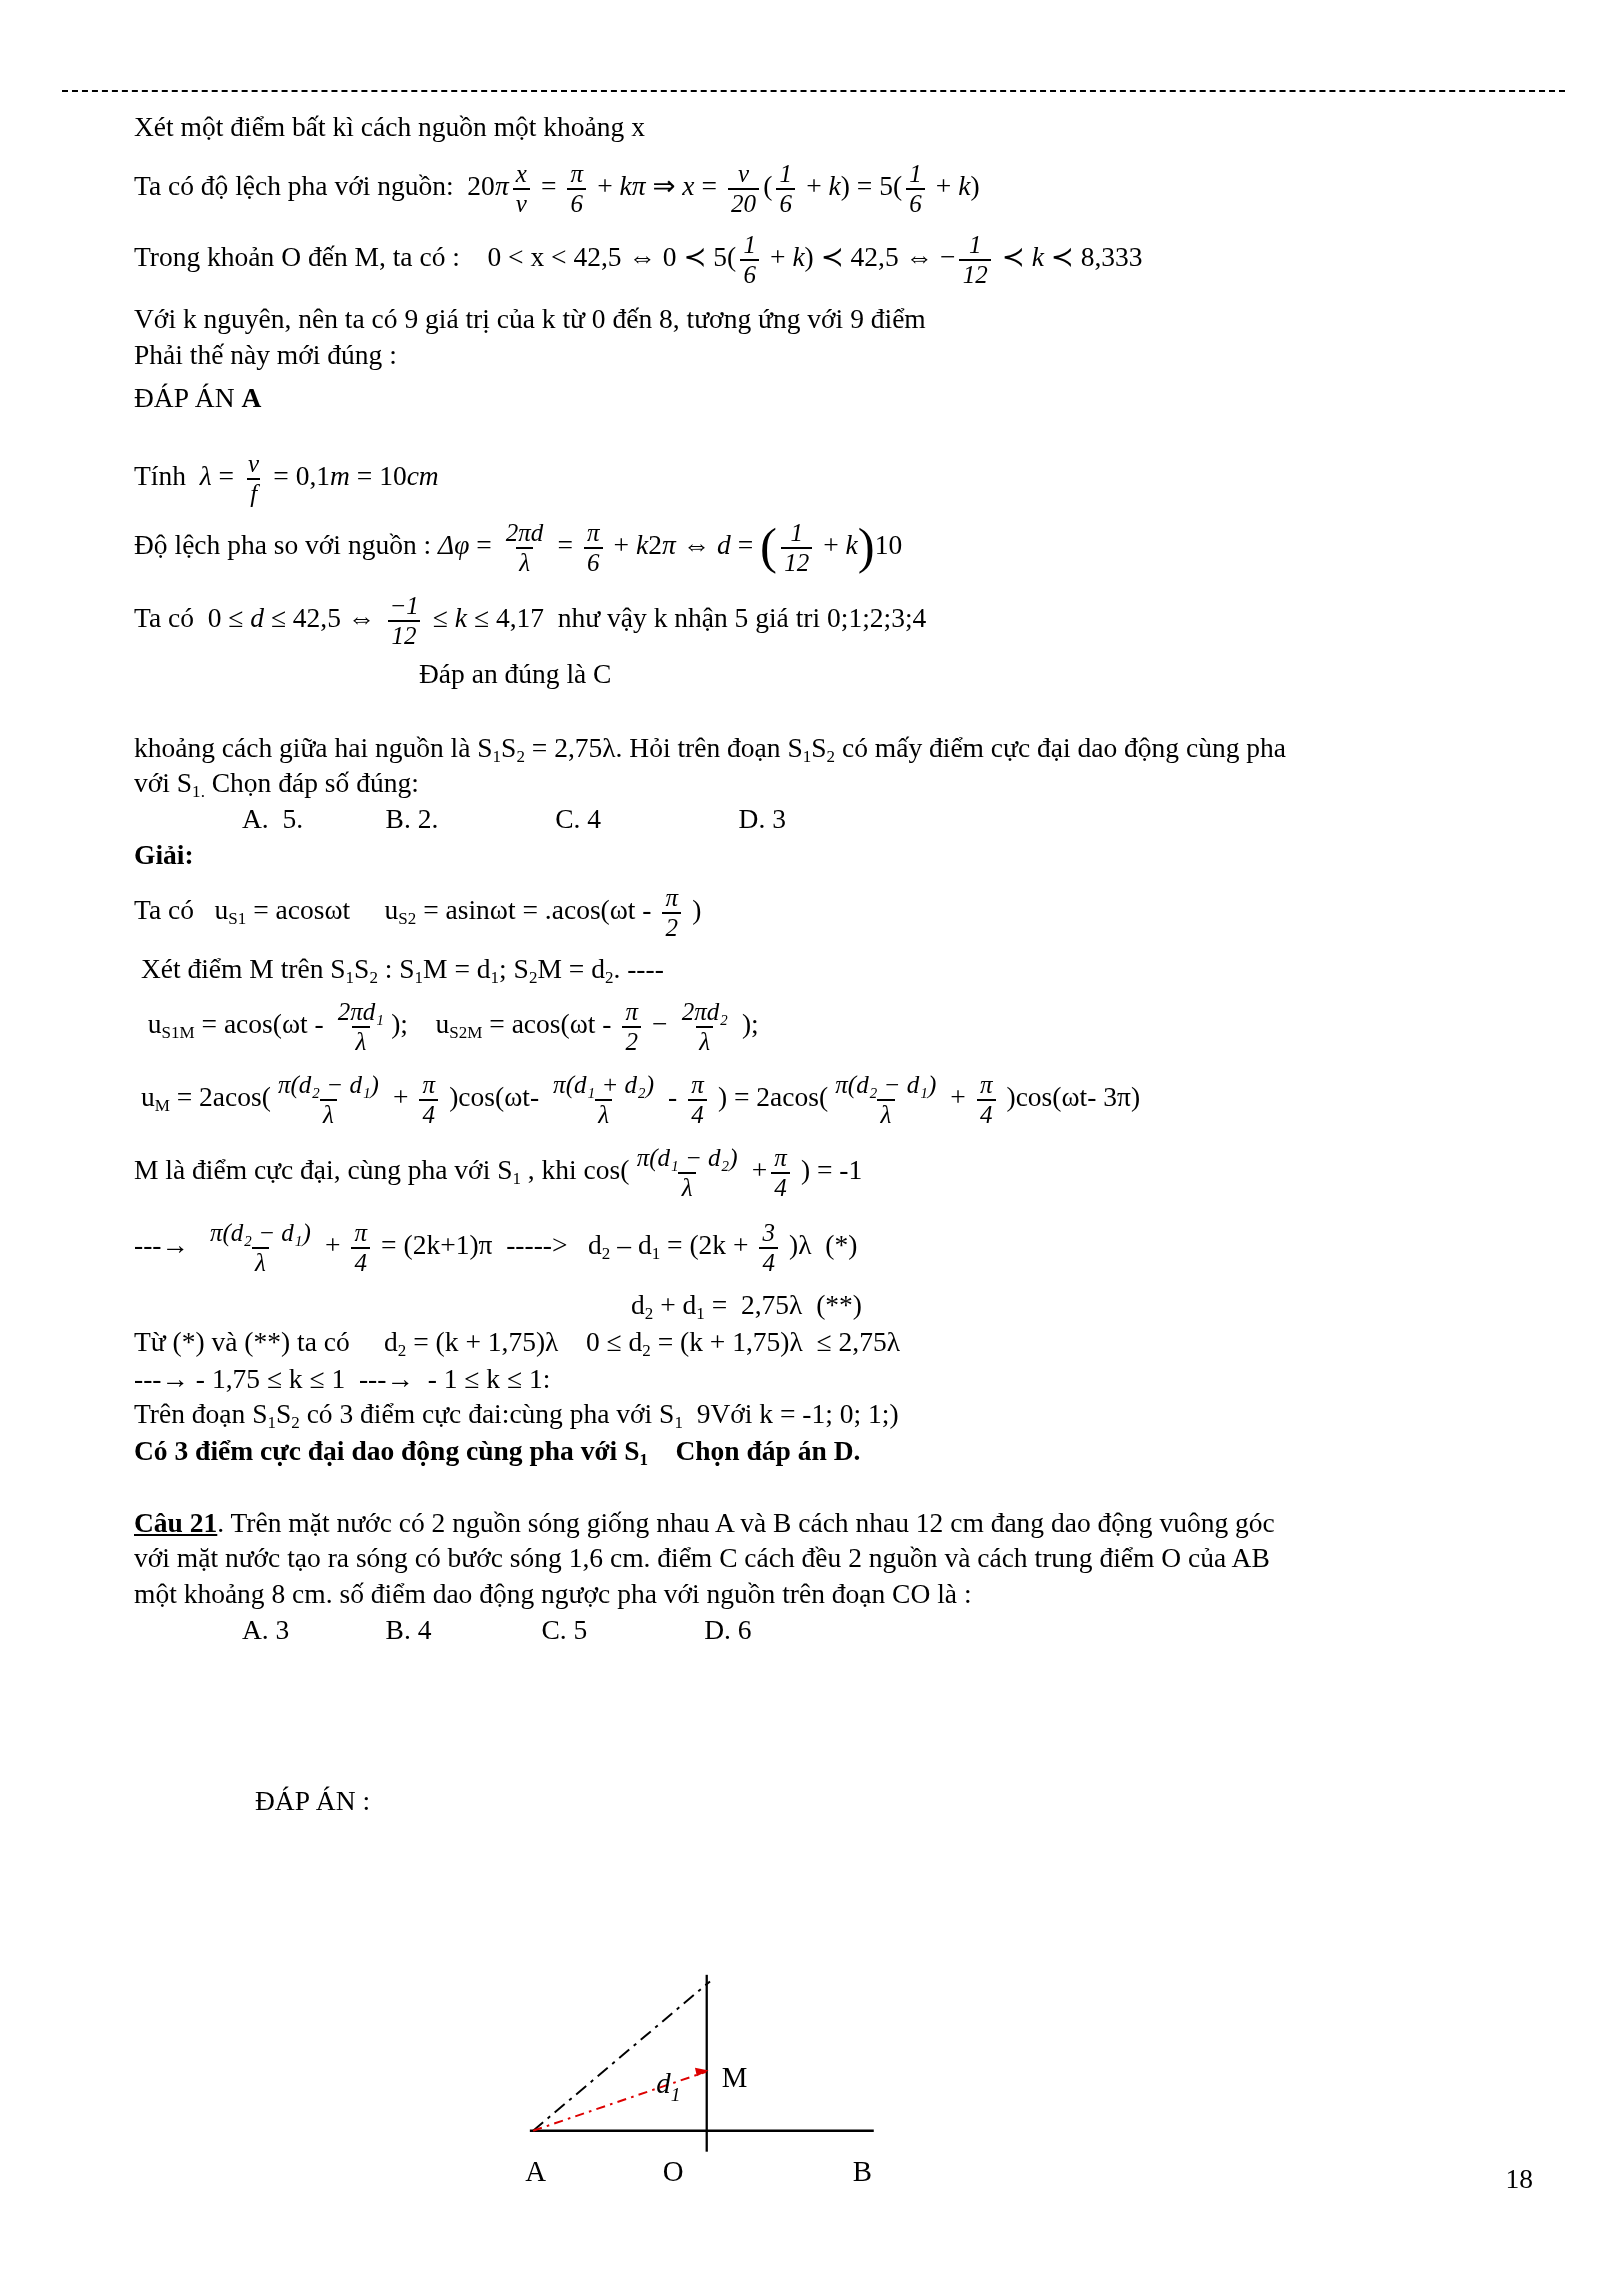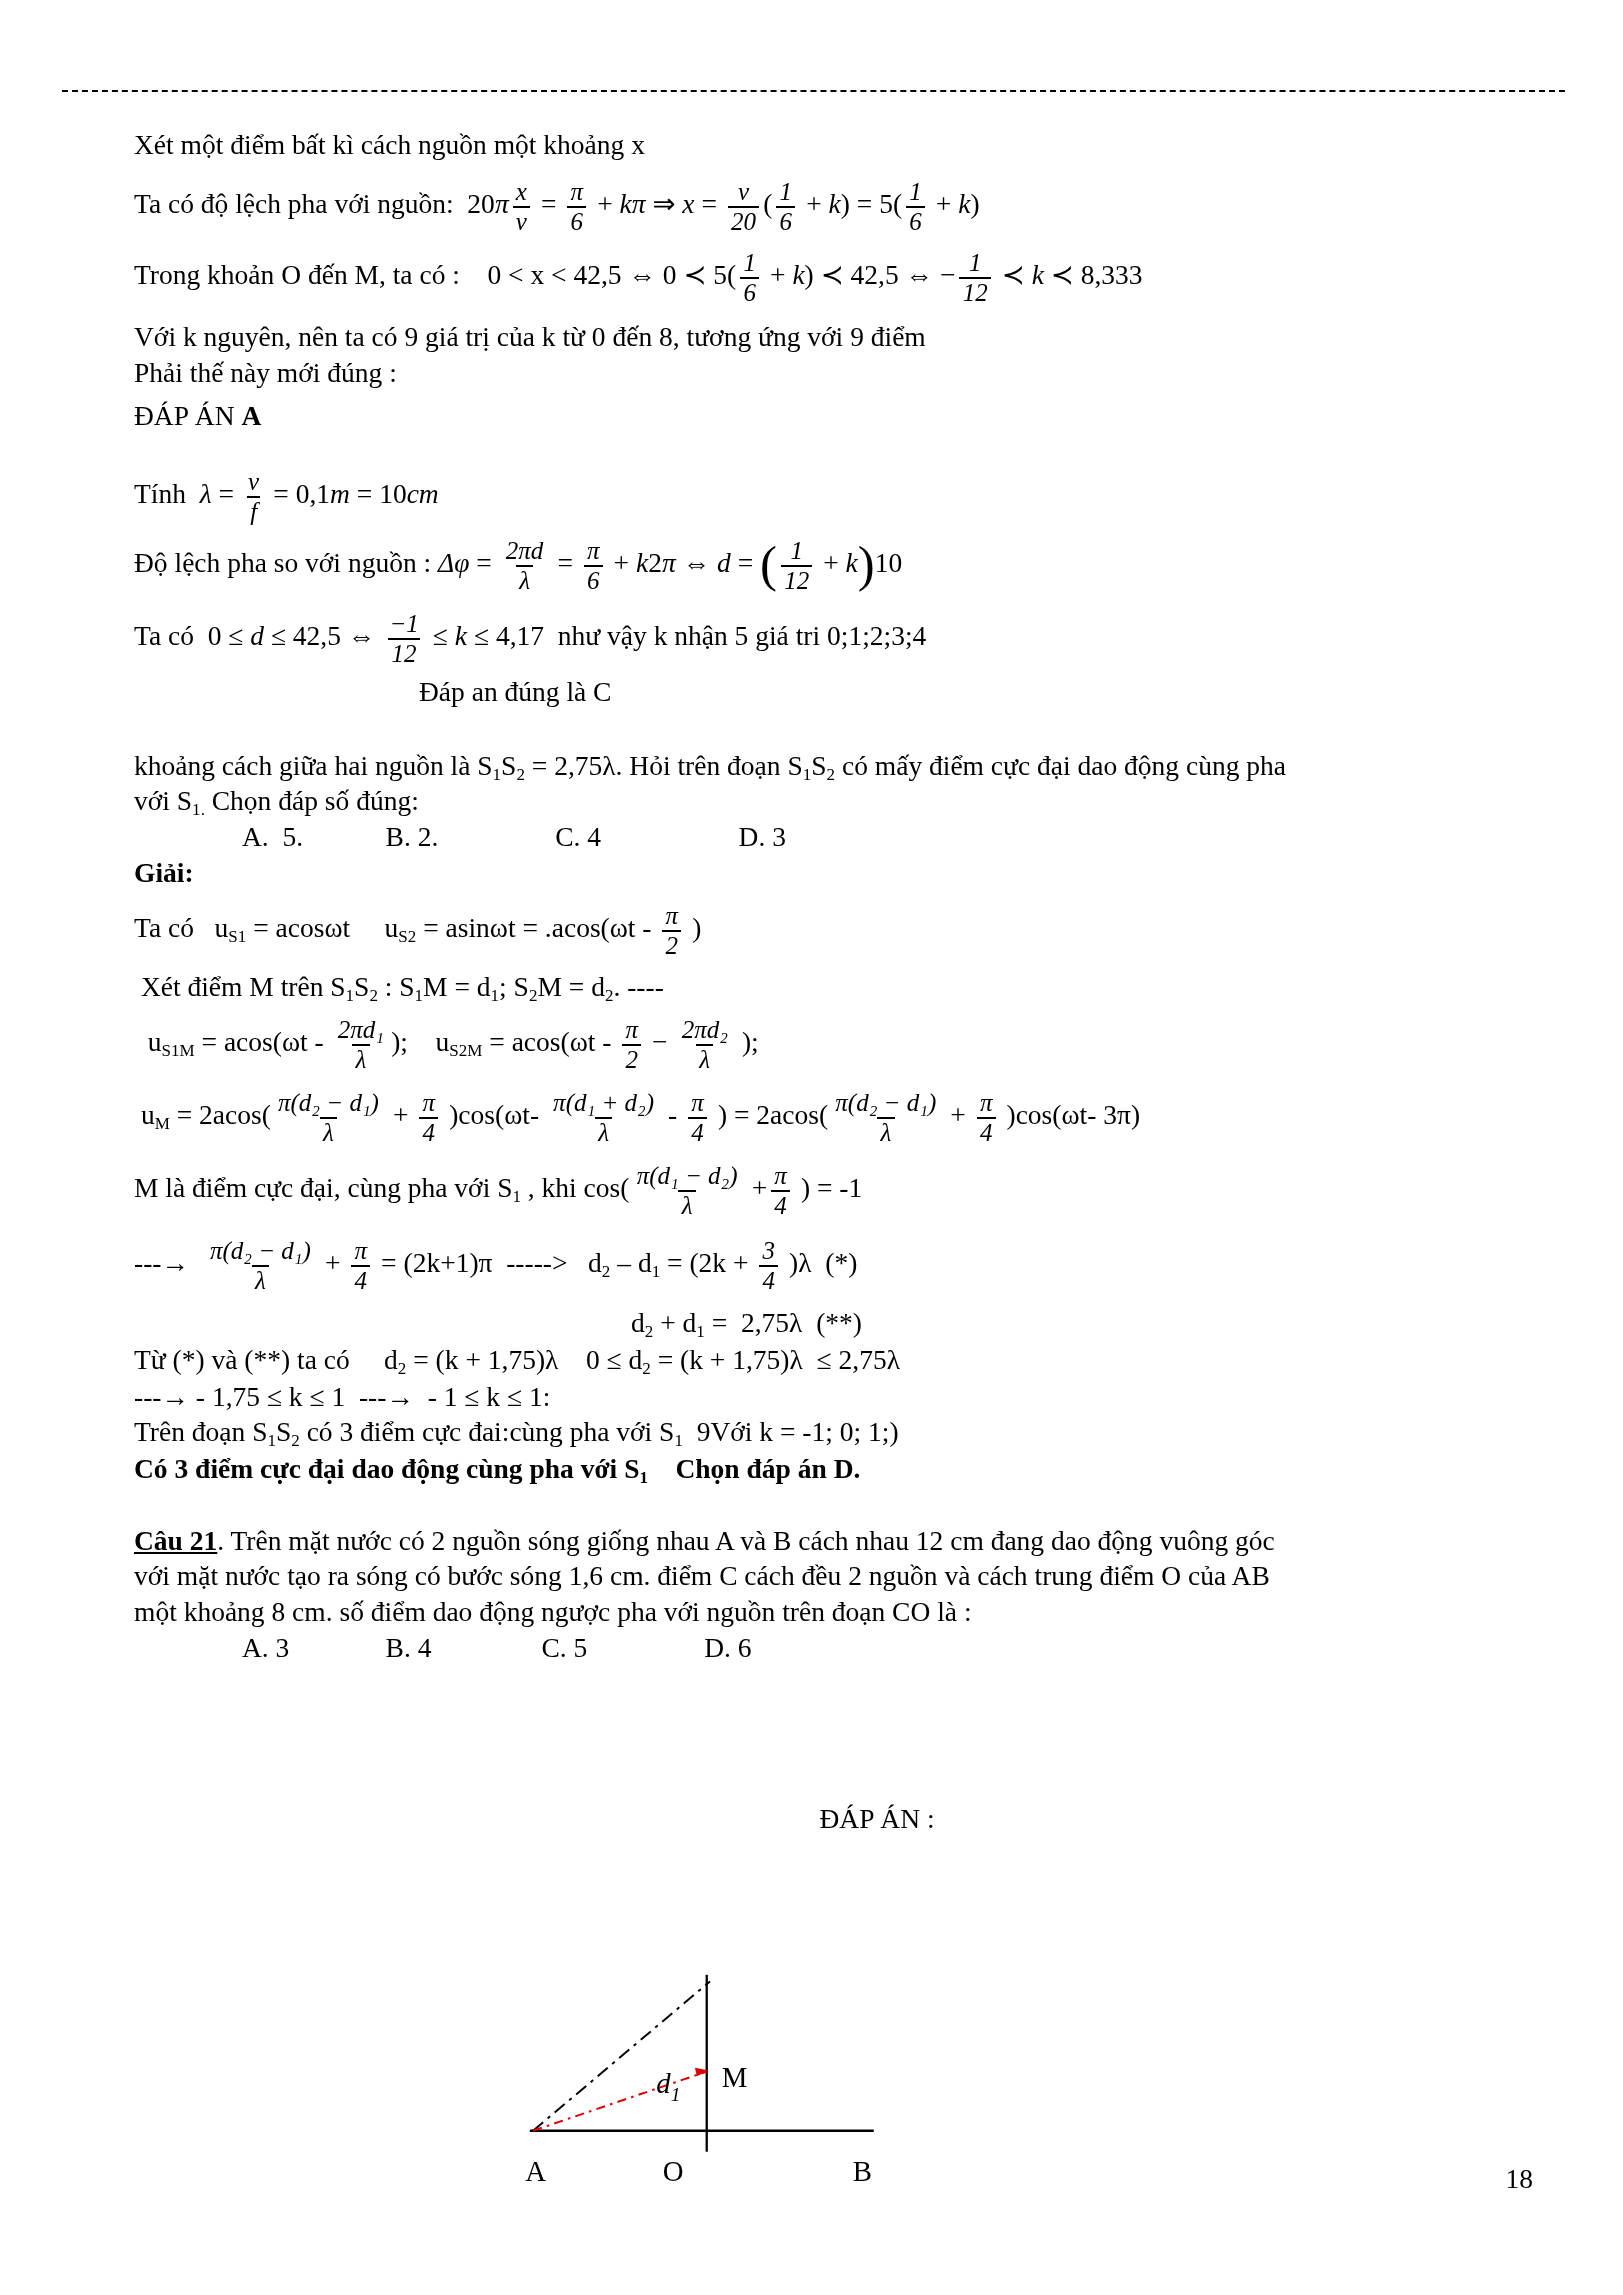--- a/index.html
+++ b/index.html
@@ -18,21 +18,20 @@
     top:90px;
     left:62px;
     right:58px;
     border-top:2.6px dashed #000;
   }
   .content{
     position:absolute;
     left:134px;
     top:110px;
     right:124px;
-    margin-top:18px;
   }
   .line{white-space:pre-wrap;line-height:1.25;}
   .fline{line-height:1.2;padding:3.9px 0;}
   .it{font-style:italic;}
   .bd{font-weight:bold;}
   .ul{text-decoration:underline;}
   .sb{font-size:0.62em;vertical-align:-0.3em;line-height:1;}
   .bigp{font-size:1.85em;vertical-align:middle;line-height:0;position:relative;top:-2px;}
   .frac{
     display:inline-flex;
@@ -48,21 +47,21 @@
   .frac .num{padding:0 3.3px;}
   .frac .den{border-top:2px solid #000;padding:0 3.3px;}
   .mb2{margin-bottom:1.3px}.mb4{margin-bottom:2.6px}.mb6{margin-bottom:3.9px}
   .mb8{margin-bottom:5.2px}.mb10{margin-bottom:6.5px}.mb12{margin-bottom:7.9px}
   .mb14{margin-bottom:9.2px}.mb18{margin-bottom:11.8px}.mb46{margin-bottom:30px}
   .mb56{margin-bottom:37px}.mb60{margin-bottom:39px}
   .mt210{margin-top:137px}
   .ind-options{margin-left:108px;font-family:Liberation Serif, serif;}
   .ind-c{margin-left:285px;}
   .ind-dd{margin-left:497px;}
-  .ind-dap{margin-left:121px;text-align:center;}
+  .ind-dap{margin-left:121px;}
   .diagram{
     position:absolute;
     left:520px;
     top:1965px;
     width:380px;
     height:226px;
   }
   .diagram svg{display:block;width:380px;height:226px;}
   .dg-label{font-family:"Liberation Serif", serif;font-size:44px;fill:#000;}
   .dg-sub{font-size:30px;}

